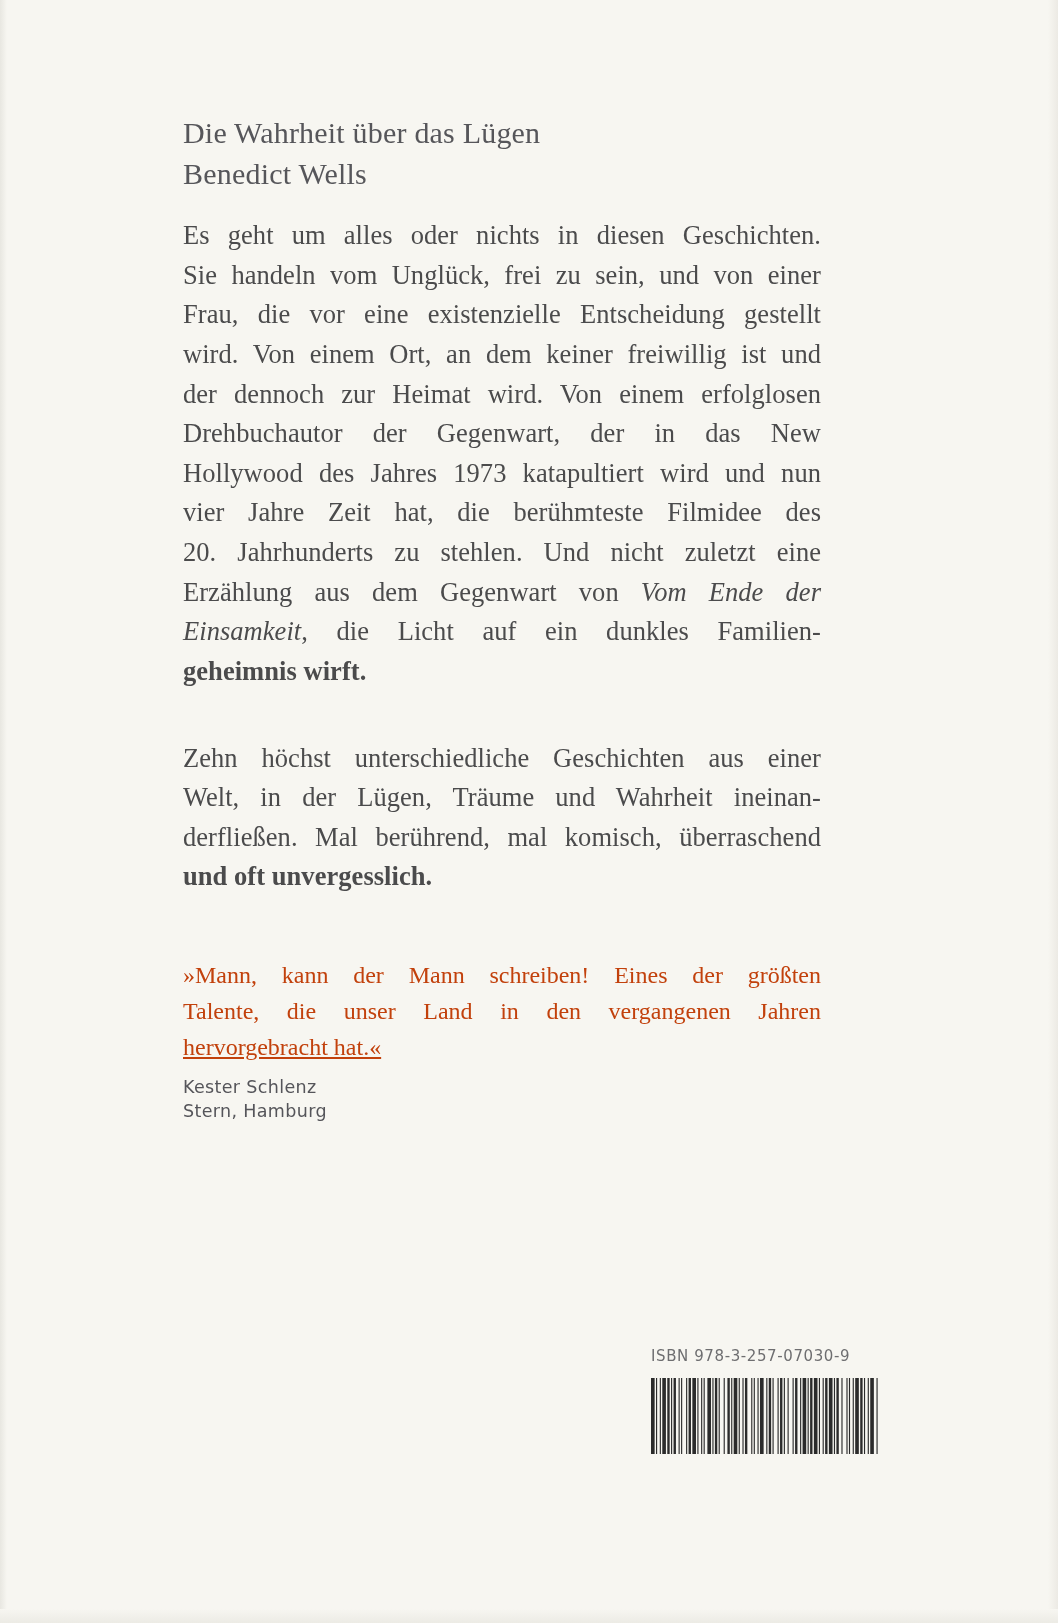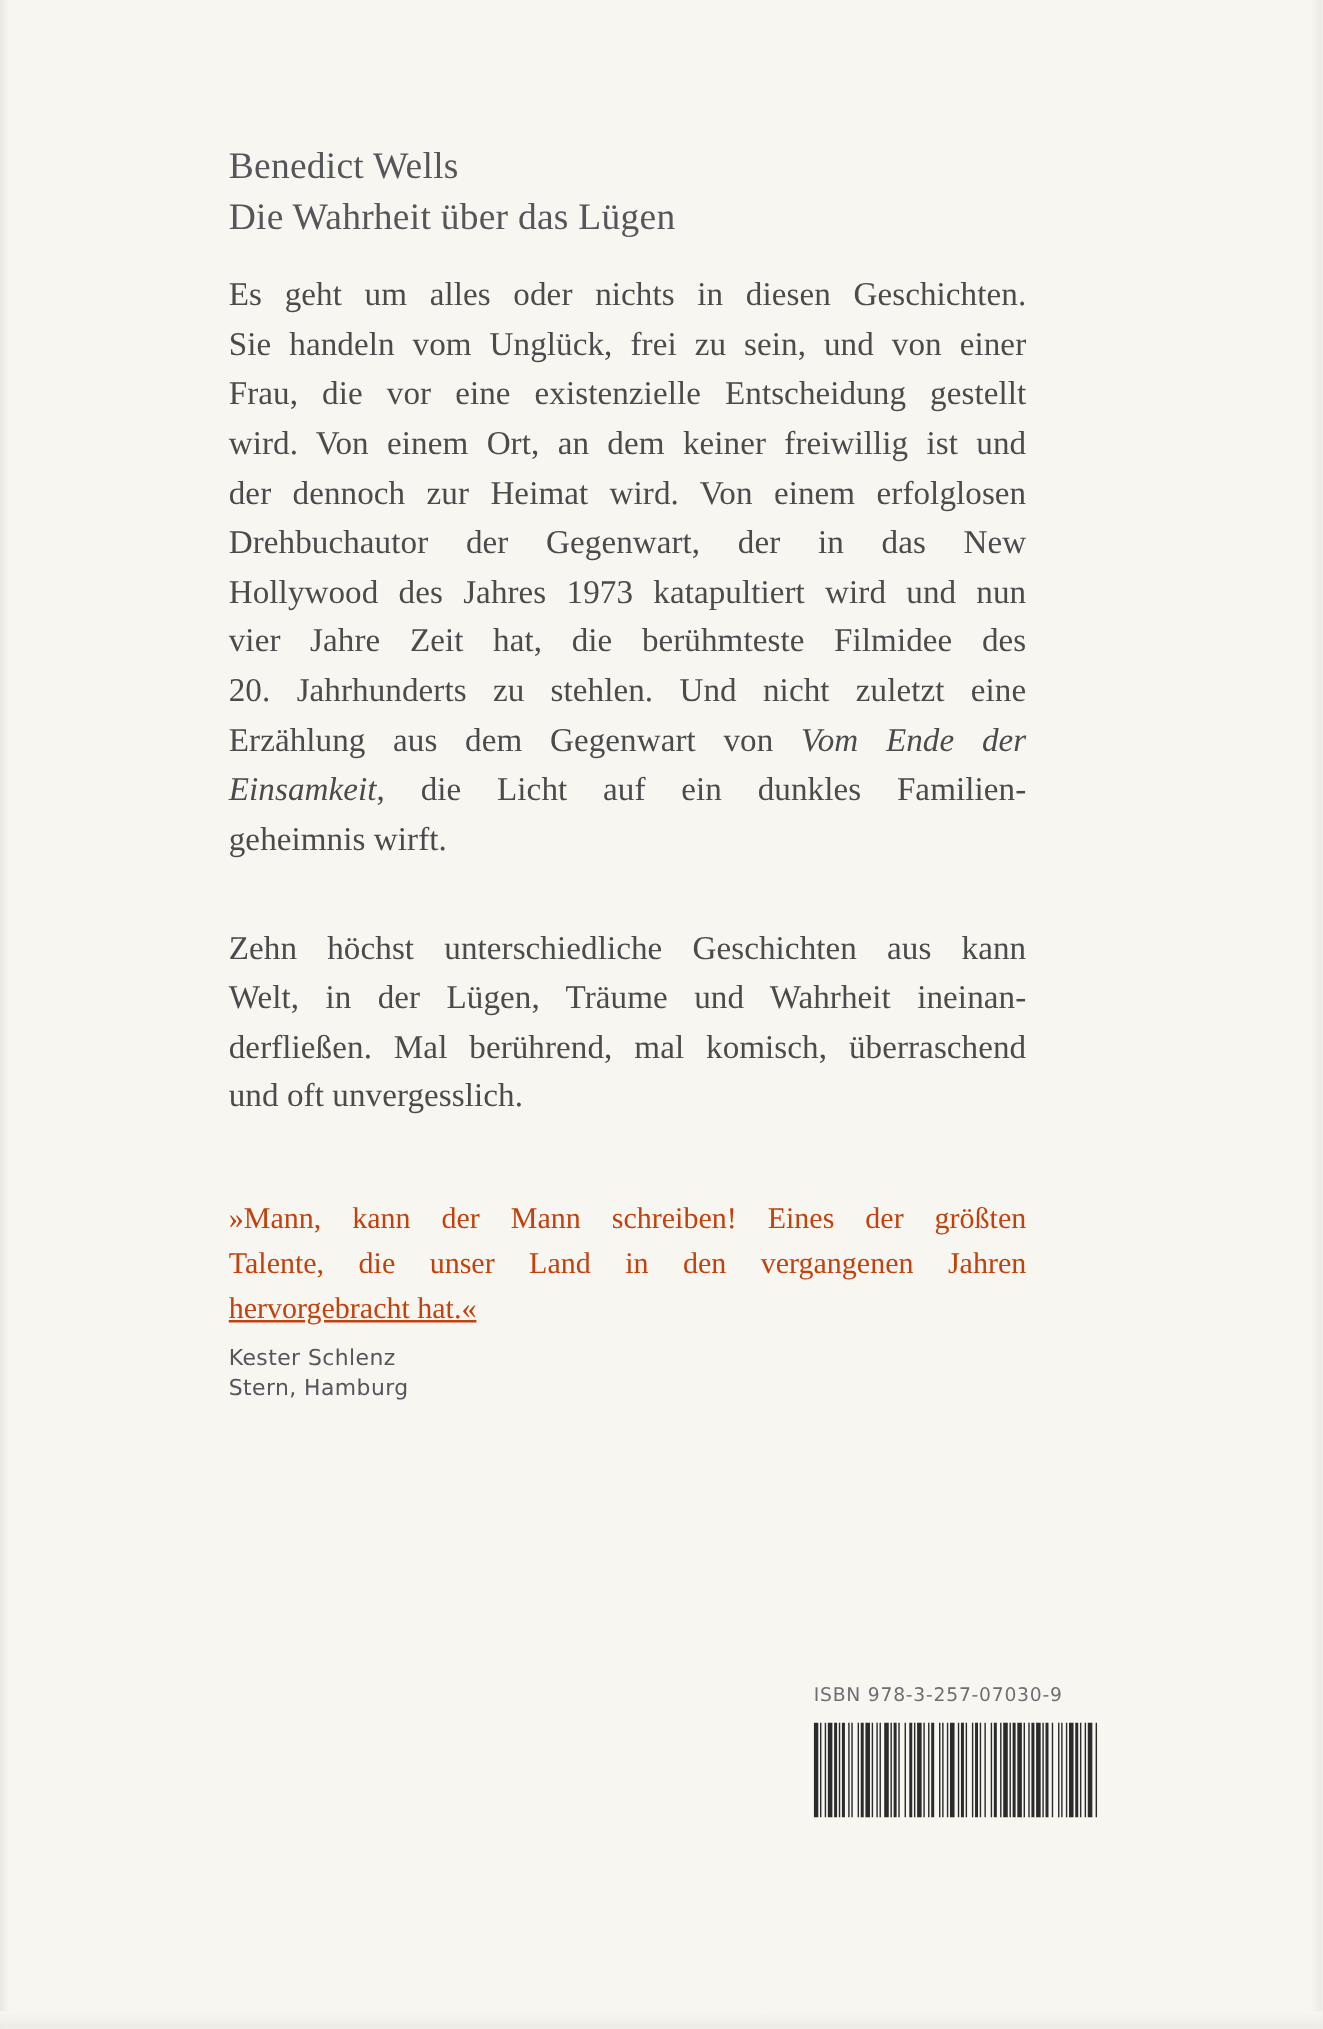--- a/index.html
+++ b/index.html
@@ -72,20 +72,21 @@
     display: block;
     text-align: justify;
     text-align-last: justify;
     white-space: nowrap;
   }
   .blurb .last-line {
     display: block;
     text-align: left;
     text-align-last: left;
     white-space: nowrap;
+    font-weight: bold;
   }
   .blurb em {
     font-style: italic;
   }
 
   .para-gap {
     height: 47px;
   }
   .quote-gap {
     height: 61px;
@@ -149,43 +150,43 @@
 </head>
 <body>
 
 <div class="page-edge-left"></div>
 <div class="page-edge-right"></div>
 <div class="page-edge-bottom"></div>
 
 <div class="content">
 
   <div class="heading">
+    <span class="line">Die Wahrheit über das Lügen</span>
     <span class="line">Benedict Wells</span>
-    <span class="line">Die Wahrheit über das Lügen</span>
   </div>
 
   <div class="blurb">
     <span class="justified-line">Es geht um alles oder nichts in diesen Geschichten.</span>
     <span class="justified-line">Sie handeln vom Unglück, frei zu sein, und von einer</span>
     <span class="justified-line">Frau, die vor eine existenzielle Entscheidung gestellt</span>
     <span class="justified-line">wird. Von einem Ort, an dem keiner freiwillig ist und</span>
     <span class="justified-line">der dennoch zur Heimat wird. Von einem erfolglosen</span>
     <span class="justified-line">Drehbuchautor der Gegenwart, der in das New</span>
     <span class="justified-line">Hollywood des Jahres 1973 katapultiert wird und nun</span>
     <span class="justified-line">vier Jahre Zeit hat, die berühmteste Filmidee des</span>
     <span class="justified-line">20. Jahrhunderts zu stehlen. Und nicht zuletzt eine</span>
     <span class="justified-line"><span>Erzählung aus dem Gegenwart von </span><em>Vom Ende der</em></span>
     <span class="justified-line"><em>Einsamkeit</em><span>, die Licht auf ein dunkles Familien-</span></span>
     <span class="last-line">geheimnis wirft.</span>
   </div>
 
   <div class="para-gap"></div>
 
   <div class="blurb">
-    <span class="justified-line">Zehn höchst unterschiedliche Geschichten aus kann</span>
+    <span class="justified-line">Zehn höchst unterschiedliche Geschichten aus einer</span>
     <span class="justified-line">Welt, in der Lügen, Träume und Wahrheit ineinan-</span>
     <span class="justified-line">derfließen. Mal berührend, mal komisch, überraschend</span>
     <span class="last-line">und oft unvergesslich.</span>
   </div>
 
   <div class="quote-gap"></div>
 
   <div class="pullquote">
     <span class="justified-line">»Mann, kann der Mann schreiben! Eines der größten</span>
     <span class="justified-line">Talente, die unser Land in den vergangenen Jahren</span>

